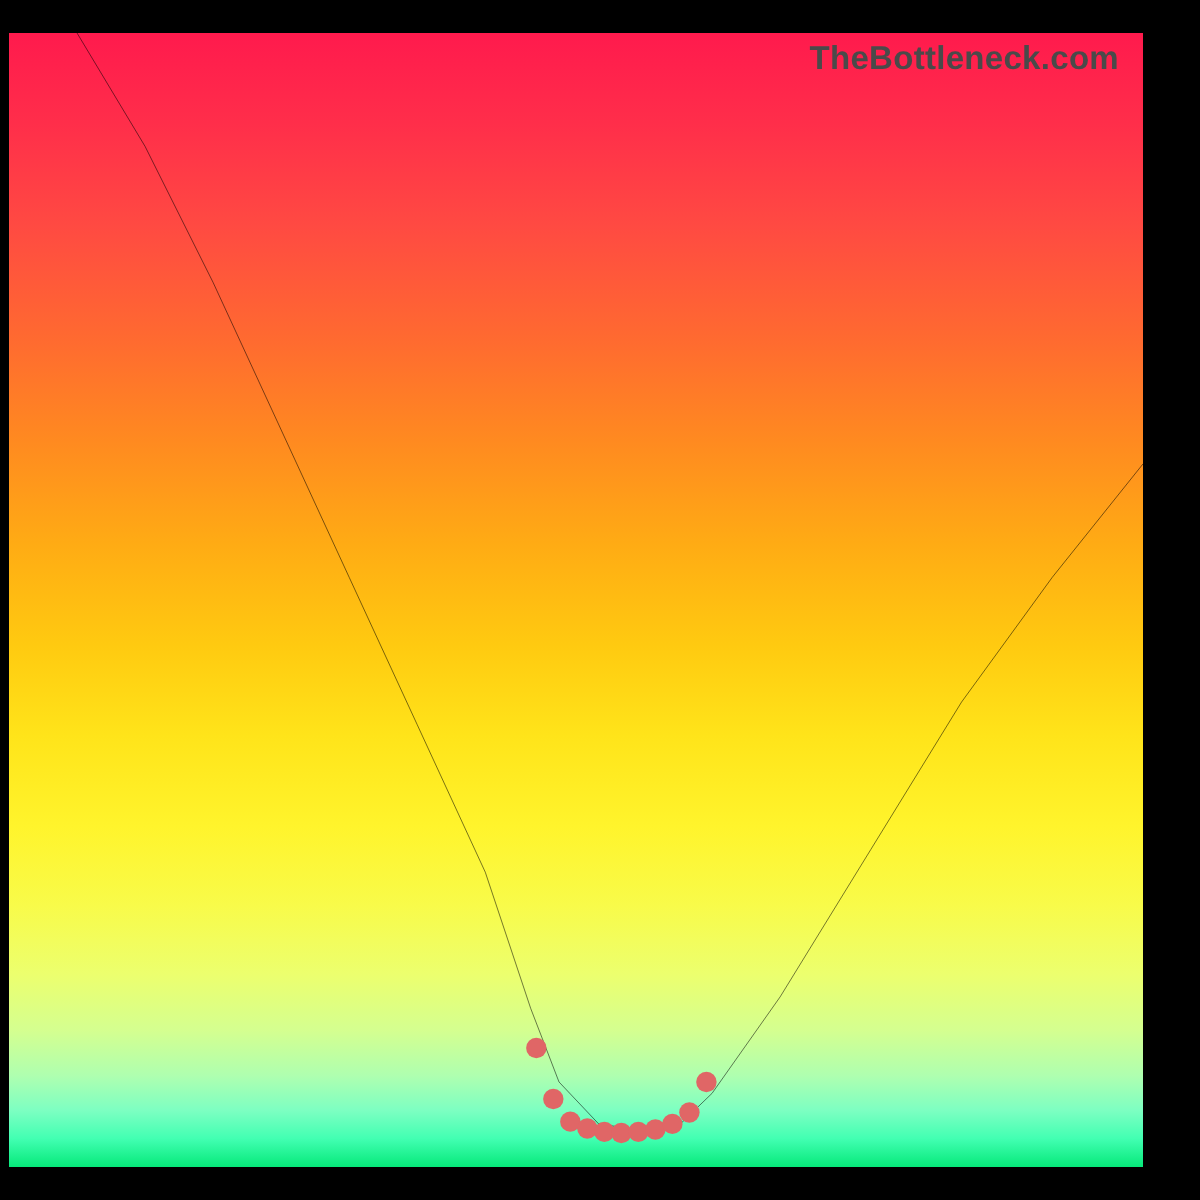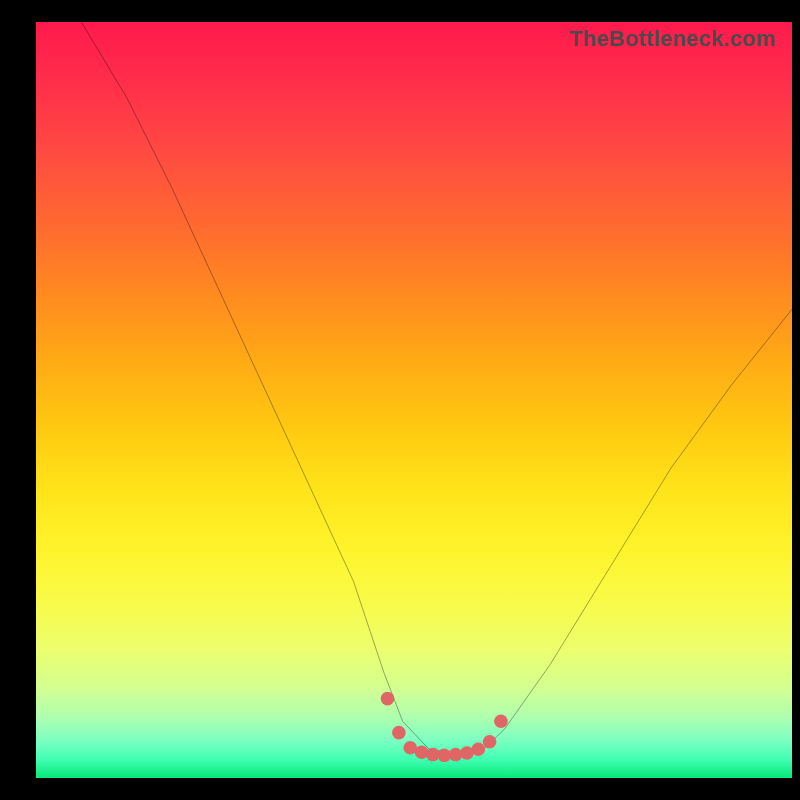--- a/index.html
+++ b/index.html
@@ -5,21 +5,21 @@
   * { margin: 0; padding: 0; box-sizing: border-box; }
   html, body { width: 800px; height: 800px; overflow: hidden; background: #000; }
   .frame {
     width: 800px;
     height: 800px;
     background: #000;
     position: relative;
   }
   .plot {
     position: absolute;
-    left: 36px;
+    left: 6px;
     top: 22px;
     width: 756px;
     height: 756px;
     overflow: hidden;
     background: linear-gradient(to bottom,
       #ff1a4d 0%,
       #ff2e4a 8%,
       #ff4a42 17%,
       #ff6a30 27%,
       #ff8a20 36%,

